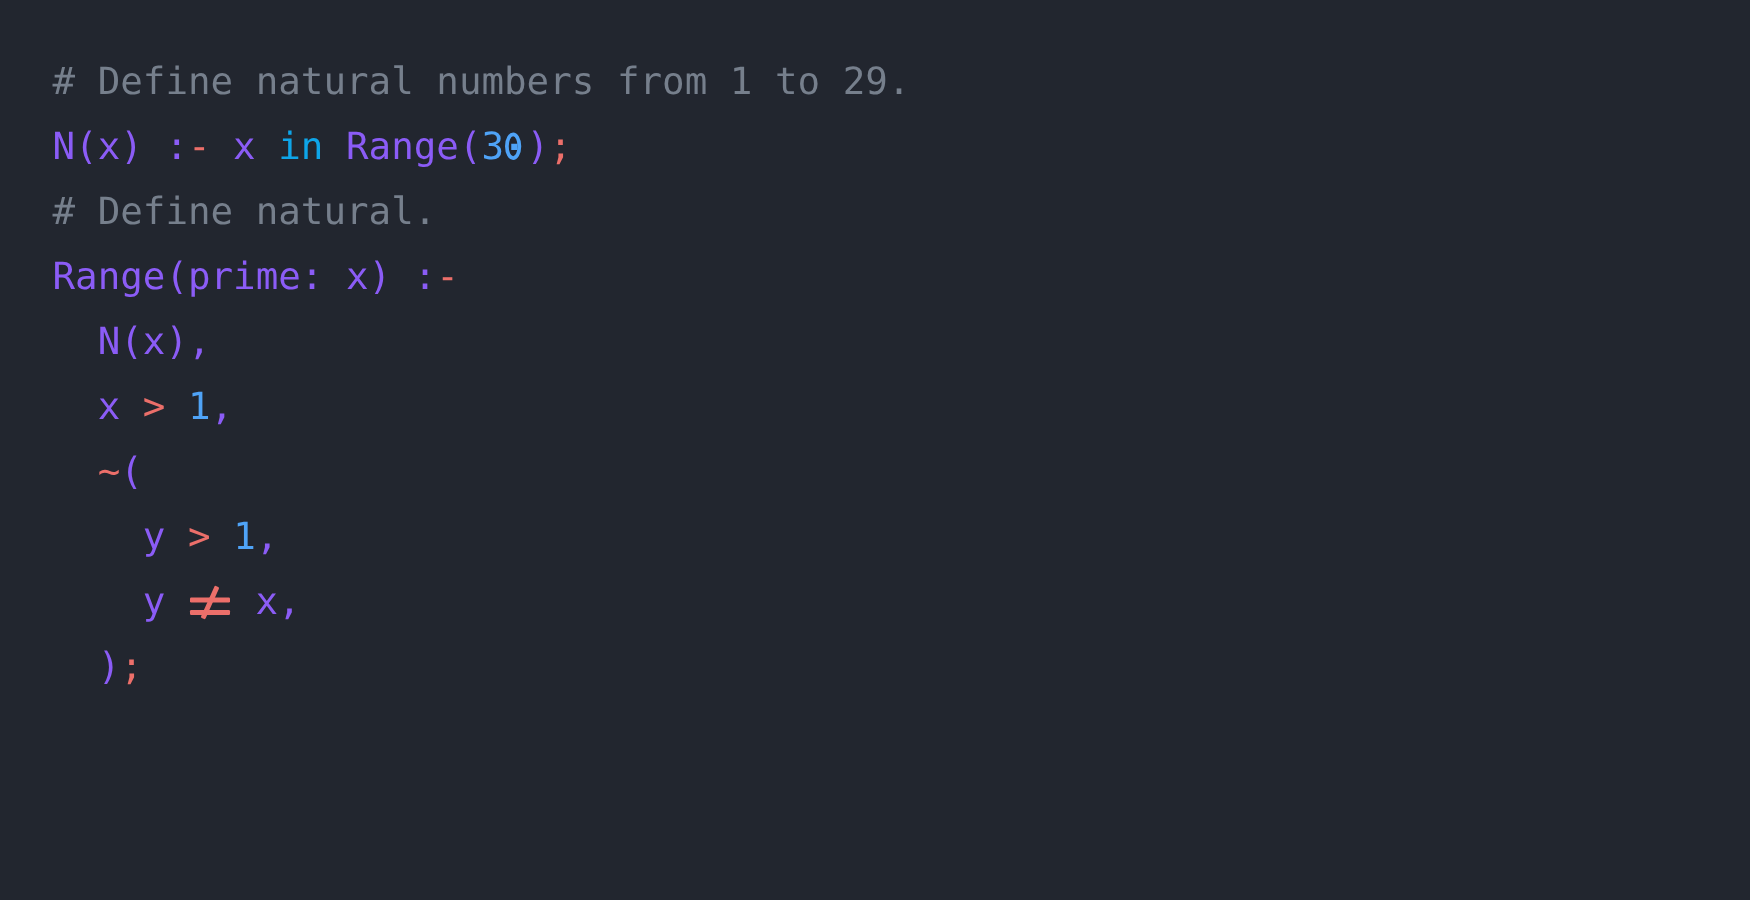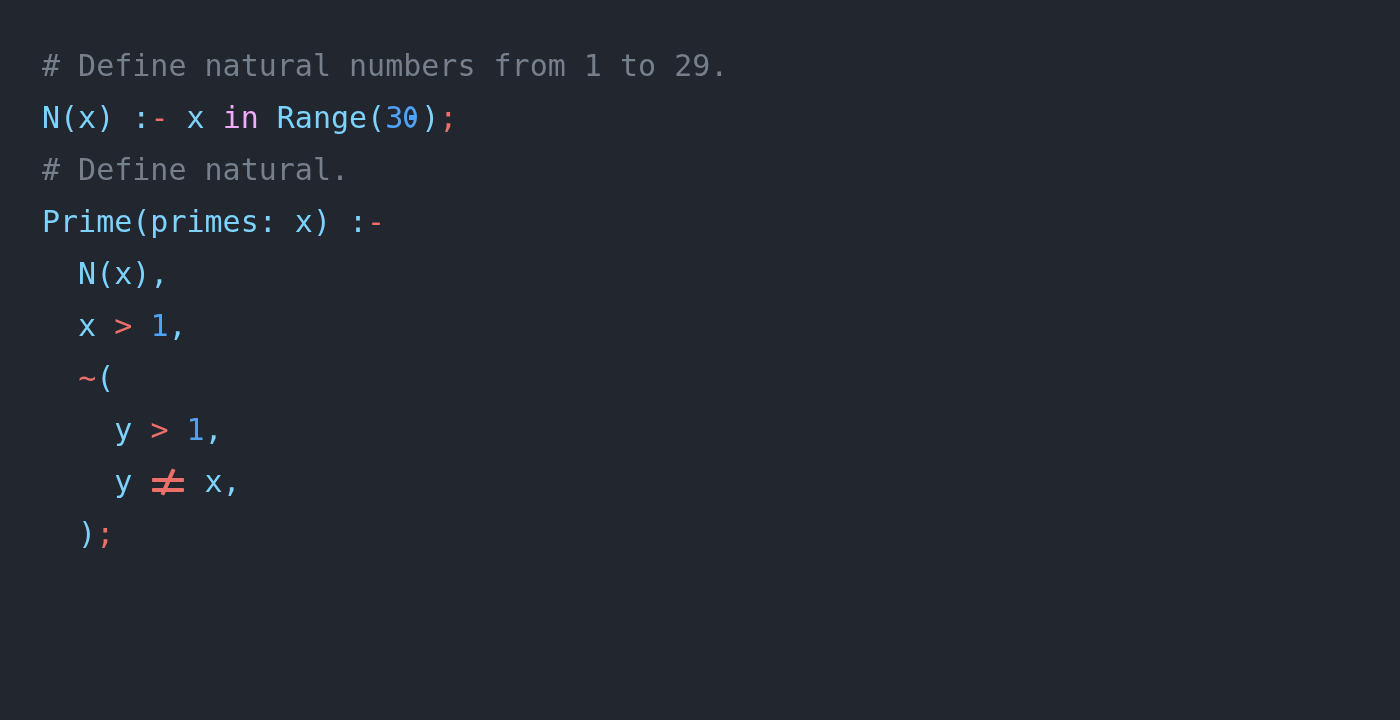--- a/index.html
+++ b/index.html
@@ -28,22 +28,22 @@
     height: 52px;
     line-height: 52px;
     font-size: 30px;
     letter-spacing: 0px;
     white-space: pre;
     color: #b9c1cd;
   }
 
   
   .tok-comment  { color: #767f8c; }
-  .tok-ident    { color: #7dd3fc; }
-  .tok-keyword  { color: #f0abfc; }
+  .tok-ident    { color: #8b5cf6; }
+  .tok-keyword  { color: #0ea5e9; }
   .tok-operator { color: #ec6f6a; }
   .tok-number   { color: #4fa3f7; }
 
   
   .lig {
     display: inline-block;
     position: relative;
     width: 36px;
     height: 52px;
     vertical-align: top;
@@ -99,21 +99,21 @@
   }
 </style>
 </head>
 <body>
 
 <div id="code-surface">
   <div id="code-block">
       <div class="code-line"><span class="tok-comment"># Define natural numbers from 1 to 29.</span></div>
       <div class="code-line"><span class="tok-ident">N(x) :</span><span class="tok-operator">-</span><span class="tok-ident"> x </span><span class="tok-keyword">in</span><span class="tok-ident"> Range(</span><span class="tok-number">3</span><span class="zero" title="0"><span class="ring"></span><span class="dot"></span></span><span class="tok-ident">)</span><span class="tok-operator">;</span></div>
       <div class="code-line"><span class="tok-comment"># Define natural.</span></div>
-      <div class="code-line"><span class="tok-ident">Prime(primes: x) :</span><span class="tok-operator">-</span></div>
+      <div class="code-line"><span class="tok-ident">Range(prime: x) :</span><span class="tok-operator">-</span></div>
       <div class="code-line"><span class="tok-ident">  N(x),</span></div>
       <div class="code-line"><span class="tok-ident">  x </span><span class="tok-operator">&gt;</span><span class="tok-ident"> </span><span class="tok-number">1</span><span class="tok-ident">,</span></div>
       <div class="code-line"><span class="tok-ident">  </span><span class="tok-operator">~</span><span class="tok-ident">(</span></div>
       <div class="code-line"><span class="tok-ident">    y </span><span class="tok-operator">&gt;</span><span class="tok-ident"> </span><span class="tok-number">1</span><span class="tok-ident">,</span></div>
       <div class="code-line"><span class="tok-ident">    y </span><span class="lig lig-ne" title="!="><span class="bar bar-top"></span><span class="bar bar-bottom"></span><span class="slash"></span></span><span class="tok-ident"> x,</span></div>
       <div class="code-line"><span class="tok-ident">  )</span><span class="tok-operator">;</span></div>
     </div>
 </div>
 
 </body></html>

